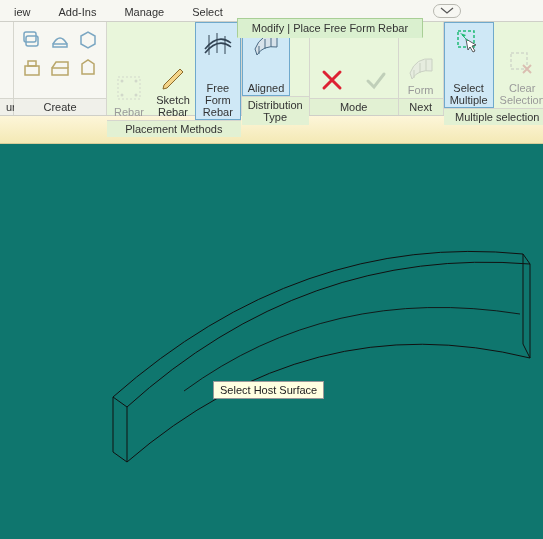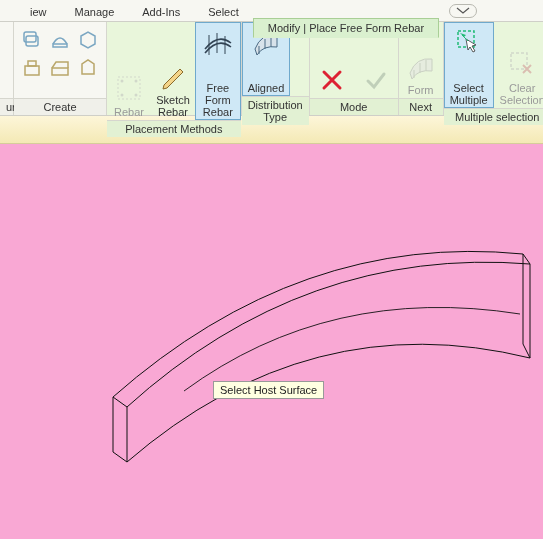--- a/index.html
+++ b/index.html
@@ -11,21 +11,21 @@
     height: 539px;
     overflow: hidden;
     position: relative;
   }
   .tabbar {
     display: flex;
     align-items: flex-end;
     height: 22px;
     background: #f7f7f2;
     border-bottom: 1px solid #cfcfc8;
-    padding-left: 16px;
+    padding-left: 0;
   }
   .tabbar .tab {
     padding: 3px 14px;
     color: #333;
     cursor: pointer;
     white-space: nowrap;
   }
   .tabbar .tab.active {
     background: #daf0cf;
     border: 1px solid #a9cf96;
@@ -120,21 +120,21 @@
   }
   .quickbar {
     height: 28px;
     background: linear-gradient(#fdf6d9, #f4e9b5);
     border-bottom: 1px solid #d6cd9a;
   }
   .canvas {
     position: relative;
     width: 543px;
     height: 395px;
-    background: #f9a8d4;
+    background: #0f766e;
     text-align: center;
   }
   .canvas svg { position: absolute; top: 0; left: 0; }
   .tooltip {
     position: absolute;
     background: #ffffe1;
     border: 1px solid #999;
     padding: 2px 6px;
     font-size: 11px;
     color: #222;
@@ -143,22 +143,22 @@
     display:flex;
     flex-direction:column;
     align-items:stretch;
   }
 </style>
 </head>
 <body>
 
 <div class="tabbar">
   <div class="tab">iew</div>
+  <div class="tab">Add-Ins</div>
   <div class="tab">Manage</div>
-  <div class="tab">Add-Ins</div>
   <div class="tab">Select</div>
   <div class="tab active">Modify | Place Free Form Rebar</div>
   <div class="dropdown-pill">
     <svg width="14" height="8">
         <path d="M1 1 L7 6 L13 1" stroke="#555" fill="none" stroke-width="1.2"></path>
       </svg>
   </div>
 </div>
 
 <div class="ribbon">

